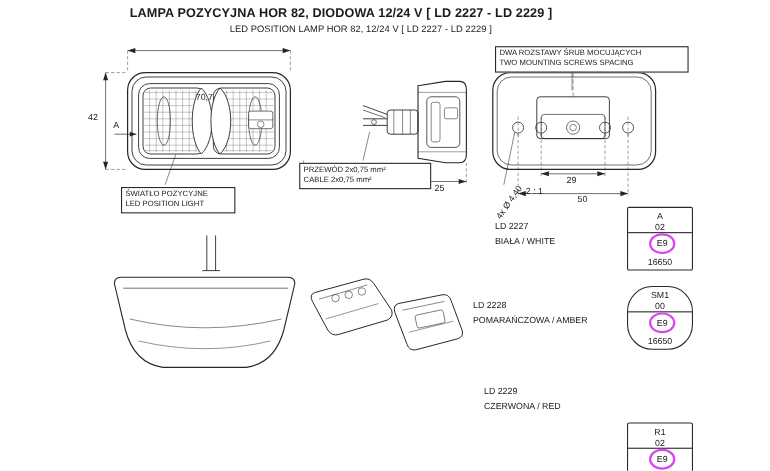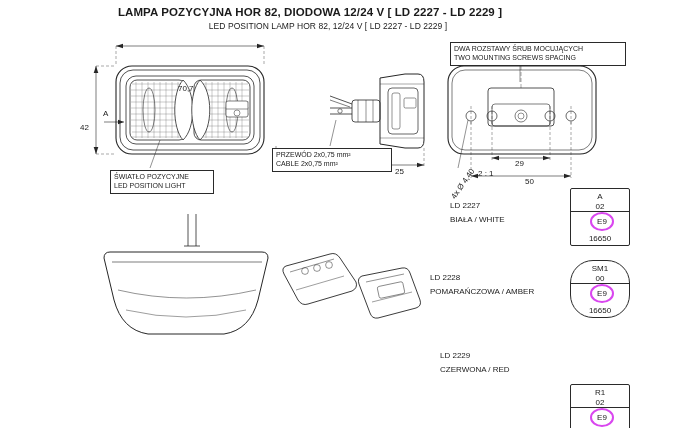--- a/index.html
+++ b/index.html
@@ -283,21 +283,21 @@
       <path d="M362 276 L 402 268 Q 408 267 410 273 L 420 300 Q 422 306 416 308 L 378 318 Q 372 319 370 313 L 359 284 Q 357 278 362 276 Z" stroke-width="0.9"></path>
       <path d="M366 282 L 404 274" stroke-width="0.5"></path>
       <path d="M372 302 L 412 292" stroke-width="0.45"></path>
       <rect x="378" y="284" width="26" height="12" rx="2" ry="2" stroke-width="0.5" transform="rotate(-12 391 290)"></rect>
 
       <line x1="276" y1="152" x2="276" y2="146" stroke-width="0.5"></line>
     </g>
   </svg>
 
   <div class="t dim" style="left:178px; top:44px;margin-top:41px;">70,7</div>
-  <div class="t dim" style="left:80px; top:103px;margin-top:21px;">42</div>
+  <div class="t dim" style="left:80px; top:103px;">42</div>
   <div class="t dim" style="left:103px; top:110px;">A</div>
   <div class="t dim" style="left:395px; top:168px;">25</div>
   <div class="t dim" style="left:515px; top:160px;">29</div>
   <div class="t dim" style="left:525px; top:178px;">50</div>
   <div class="t dim rot45" style="left:450px; top:196px;">4x Ø 4,40</div>
   <div class="t dim" style="left:478px; top:170px;">2 : 1</div>
 
   <div class="box-label" style="left:272px; top:148px; width:112px;">
     <div>PRZEWÓD 2x0,75 mm²</div>
     <div>CABLE 2x0,75 mm²</div>

